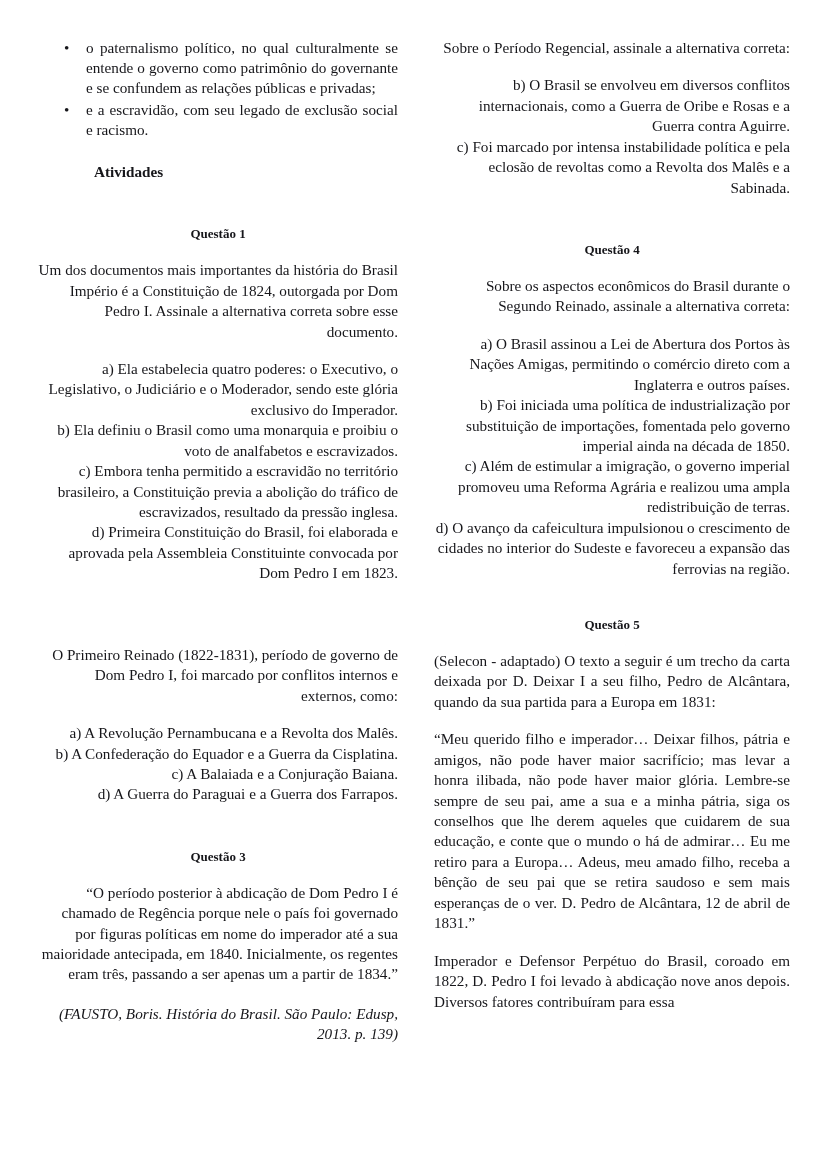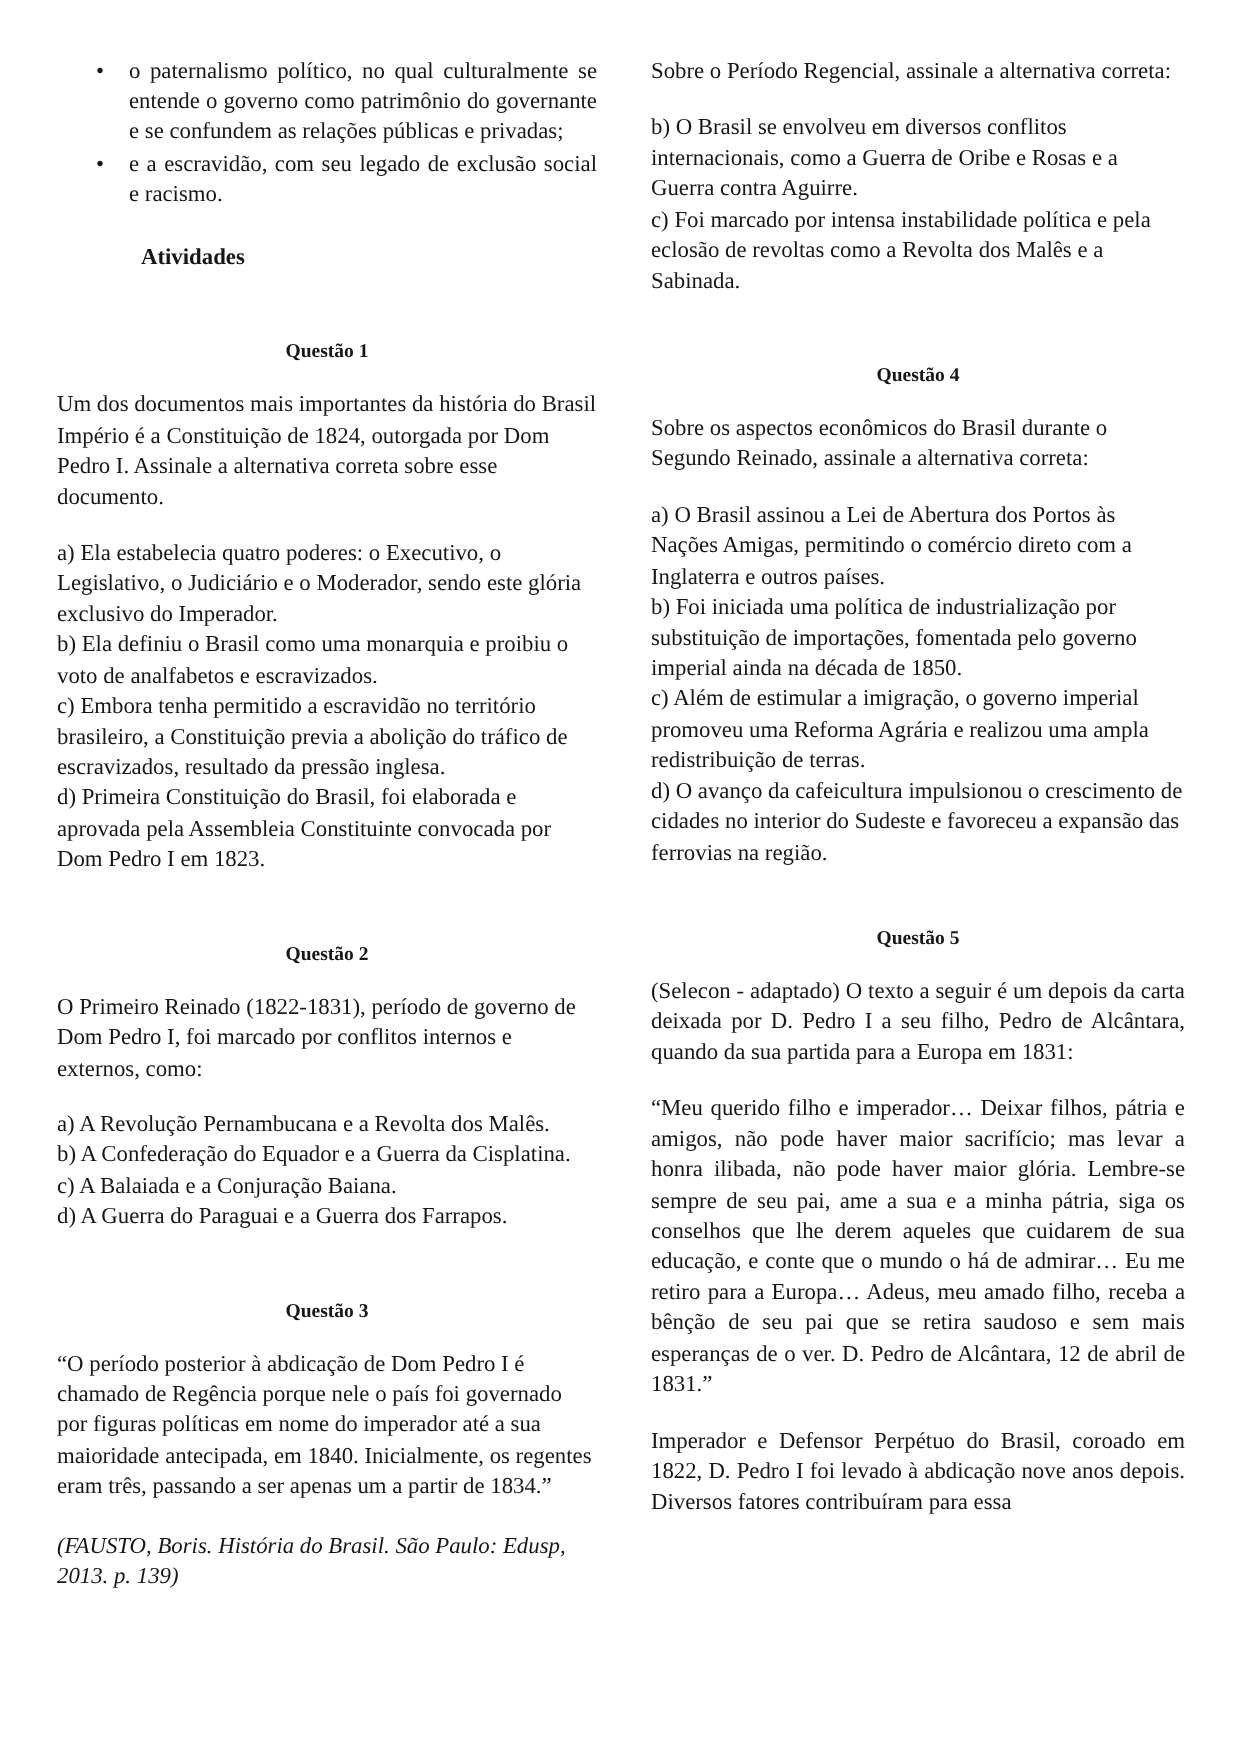--- a/index.html
+++ b/index.html
@@ -74,21 +74,21 @@
   
   .q-heading {
     font-weight: bold;
     font-size: 13px;
     line-height: 1.3;
     text-align: center;
   }
   .para {
     font-size: 15.2px;
     line-height: 1.345;
-    text-align: left;
+    text-align: right;
   }
   .para.justify {
     text-align: justify;
   }
   .para.italic {
     font-style: italic;
   }
   .sp-q {       
     height: 44px;
   }
@@ -135,21 +135,20 @@
       <div class="sp-head"></div>
       <div class="para">Um dos documentos mais importantes da história do Brasil Império é a Constituição de 1824, outorgada por Dom Pedro I. Assinale a alternativa correta sobre esse documento.</div>
       <div class="sp-p"></div>
       <div class="para">a) Ela estabelecia quatro poderes: o Executivo, o Legislativo, o Judiciário e o Moderador, sendo este glória exclusivo do Imperador.</div>
       <div class="para">b) Ela definiu o Brasil como uma monarquia e proibiu o voto de analfabetos e escravizados.</div>
       <div class="para">c) Embora tenha permitido a escravidão no território brasileiro, a Constituição previa a abolição do tráfico de escravizados, resultado da pressão inglesa.</div>
       <div class="para">d) Primeira Constituição do Brasil, foi elaborada e aprovada pela Assembleia Constituinte convocada por Dom Pedro I em 1823.</div>
 
       <div class="sp-q"></div>
 
-      <div class="q-heading">Questão 2</div>
       <div class="sp-head"></div>
       <div class="para">O Primeiro Reinado (1822-1831), período de governo de Dom Pedro I, foi marcado por conflitos internos e externos, como:</div>
       <div class="sp-p"></div>
       <div class="para">a) A Revolução Pernambucana e a Revolta dos Malês.</div>
       <div class="para">b) A Confederação do Equador e a Guerra da Cisplatina.</div>
       <div class="para">c) A Balaiada e a Conjuração Baiana.</div>
       <div class="para">d) A Guerra do Paraguai e a Guerra dos Farrapos.</div>
 
       <div class="sp-q"></div>
 
@@ -176,21 +175,21 @@
       <div class="sp-p"></div>
       <div class="para">a) O Brasil assinou a Lei de Abertura dos Portos às Nações Amigas, permitindo o comércio direto com a Inglaterra e outros países.</div>
       <div class="para">b) Foi iniciada uma política de industrialização por substituição de importações, fomentada pelo governo imperial ainda na década de 1850.</div>
       <div class="para">c) Além de estimular a imigração, o governo imperial promoveu uma Reforma Agrária e realizou uma ampla redistribuição de terras.</div>
       <div class="para">d) O avanço da cafeicultura impulsionou o crescimento de cidades no interior do Sudeste e favoreceu a expansão das ferrovias na região.</div>
 
       <div class="sp-q-small"></div>
 
       <div class="q-heading">Questão 5</div>
       <div class="sp-head"></div>
-      <div class="para justify">(Selecon - adaptado) O texto a seguir é um depois da carta deixada por D. Pedro I a seu filho, Pedro de Alcântara, quando da sua partida para a Europa em 1831:</div>
+      <div class="para justify">(Selecon - adaptado) O texto a seguir é um trecho da carta deixada por D. Deixar I a seu filho, Pedro de Alcântara, quando da sua partida para a Europa em 1831:</div>
       <div class="sp-p"></div>
       <div class="para justify">“Meu querido filho e imperador… Deixar filhos, pátria e amigos, não pode haver maior sacrifício; mas levar a honra ilibada, não pode haver maior glória. Lembre-se sempre de seu pai, ame a sua e a minha pátria, siga os conselhos que lhe derem aqueles que cuidarem de sua educação, e conte que o mundo o há de admirar… Eu me retiro para a Europa… Adeus, meu amado filho, receba a bênção de seu pai que se retira saudoso e sem mais esperanças de o ver. D. Pedro de Alcântara, 12 de abril de 1831.”</div>
       <div class="sp-p"></div>
       <div class="para justify clip-bottom">Imperador e Defensor Perpétuo do Brasil, coroado em 1822, D. Pedro I foi levado à abdicação nove anos depois. Diversos fatores contribuíram para essa</div>
 
     </div>
 
   </div>
 </div>
 

